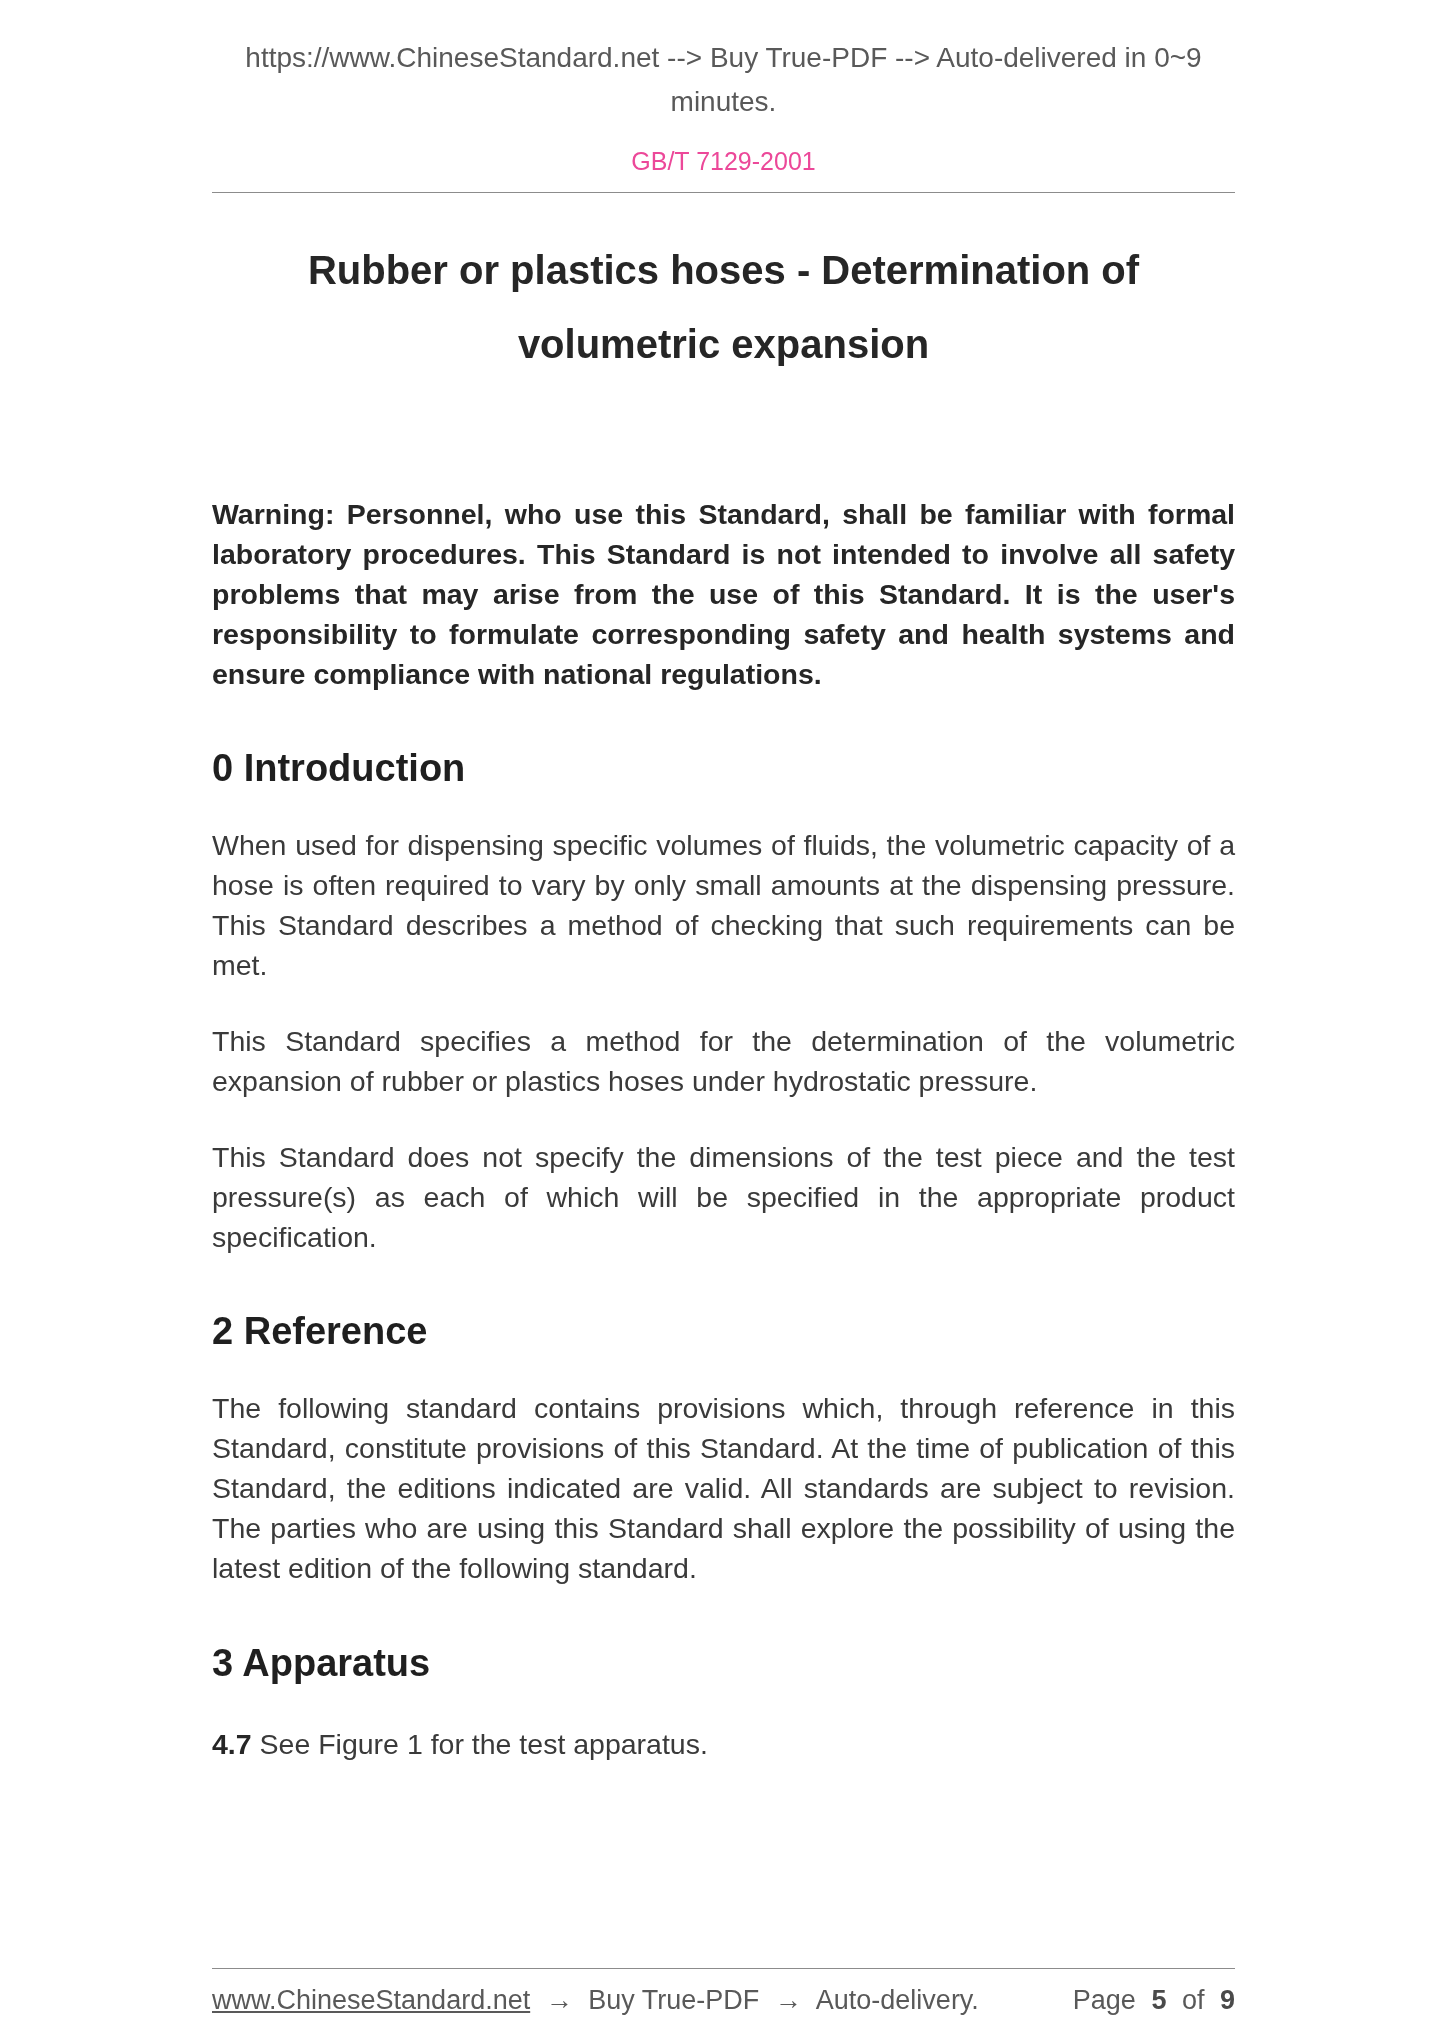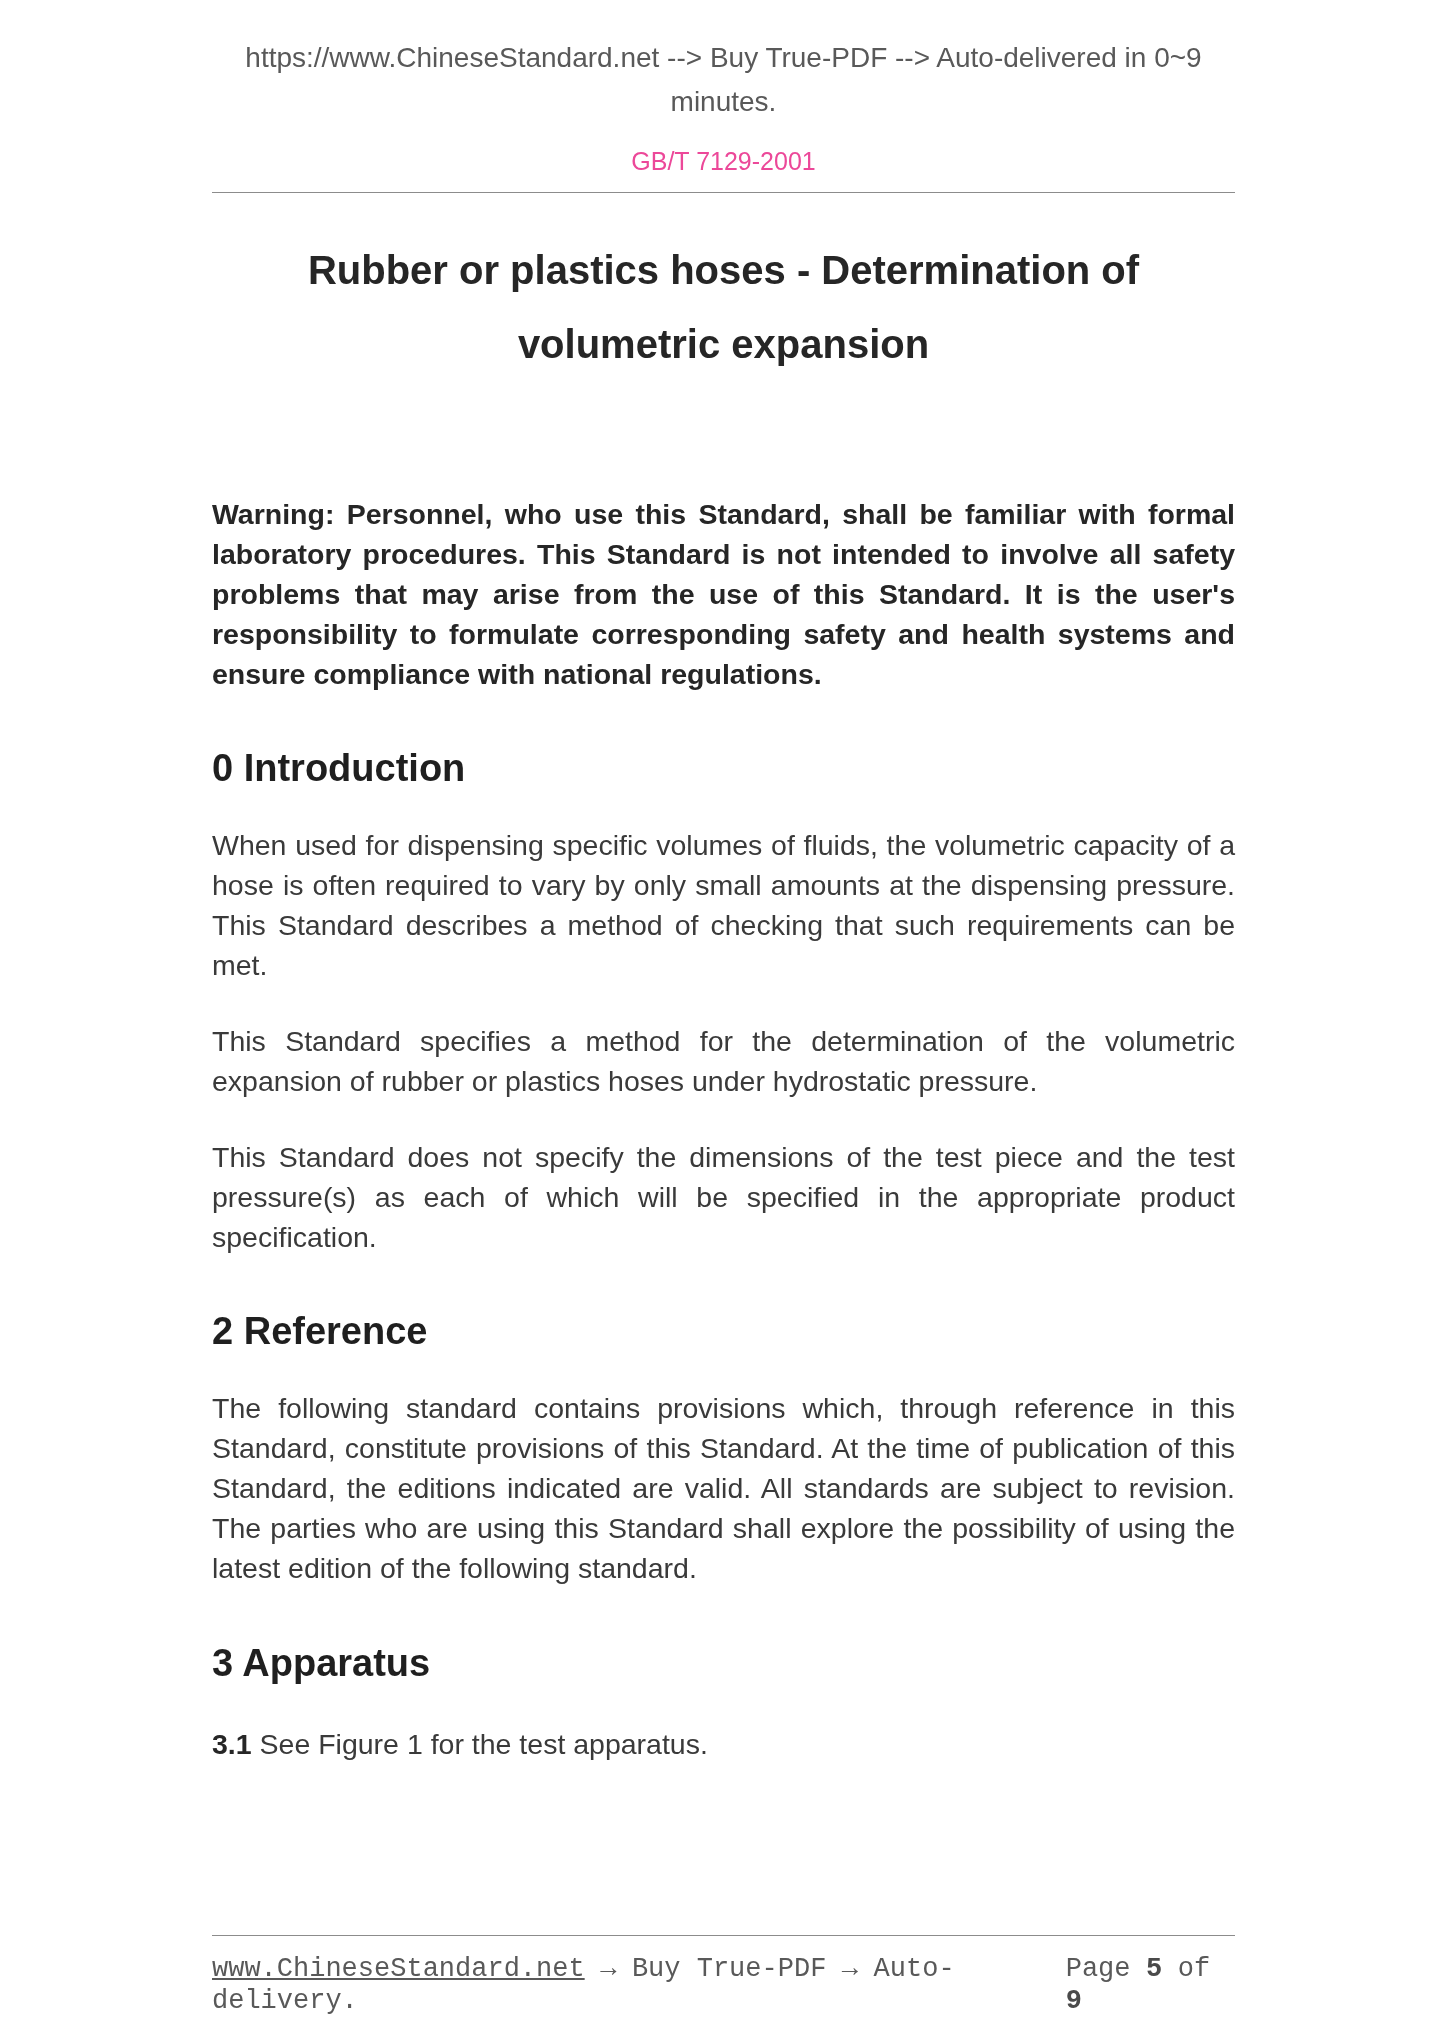--- a/index.html
+++ b/index.html
@@ -86,21 +86,20 @@
     border-top: 1px solid #8c8c8c;
     padding-top: 16px;
     display: flex;
     justify-content: space-between;
     align-items: baseline;
     font-size: 27px;
     color: #595959;
   }
   .footer-left span, .footer-page span {
     margin-right: 8px;
-    font-family: Liberation Mono, monospace;
   }
   .footer-left span:last-child, .footer-page span:last-child {
     margin-right: 0;
   }
   .site-link {
     text-decoration: underline;
     cursor: pointer;
   }
   .page-bold {
     font-weight: bold;
@@ -128,21 +127,21 @@
   <h2 class="section-heading">0 Introduction</h2>
   <p class="body-para">When used for dispensing specific volumes of fluids, the volumetric capacity of a hose is often required to vary by only small amounts at the dispensing pressure. This Standard describes a method of checking that such requirements can be met.</p>
 
   <p class="body-para">This Standard specifies a method for the determination of the volumetric expansion of rubber or plastics hoses under hydrostatic pressure.</p>
   <p class="body-para">This Standard does not specify the dimensions of the test piece and the test pressure(s) as each of which will be specified in the appropriate product specification.</p>
 
   <h2 class="section-heading">2 Reference</h2>
   <p class="body-para">The following standard contains provisions which, through reference in this Standard, constitute provisions of this Standard. At the time of publication of this Standard, the editions indicated are valid. All standards are subject to revision. The parties who are using this Standard shall explore the possibility of using the latest edition of the following standard.</p>
 
   <h2 class="section-heading">3 Apparatus</h2>
-  <p class="body-para clause-para"><span class="clause-label">3.1</span> <span>See Figure 1 for the test apparatus.</span></p>
+  <p class="body-para clause-para"><span class="clause-label">4.7</span> <span>See Figure 1 for the test apparatus.</span></p>
 
 </div>
 
 <div class="footer">
   <div class="footer-left">
     <span class="site-link">www.ChineseStandard.net</span>
     <span>→</span>
     <span>Buy True-PDF</span>
     <span>→</span>
     <span>Auto-delivery.</span>

